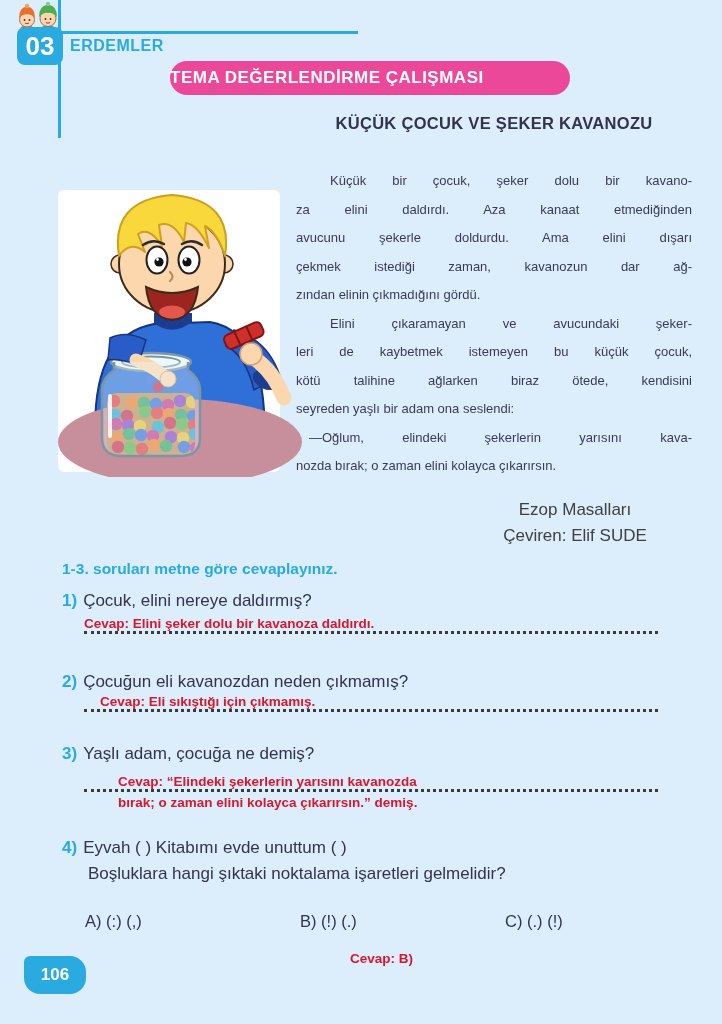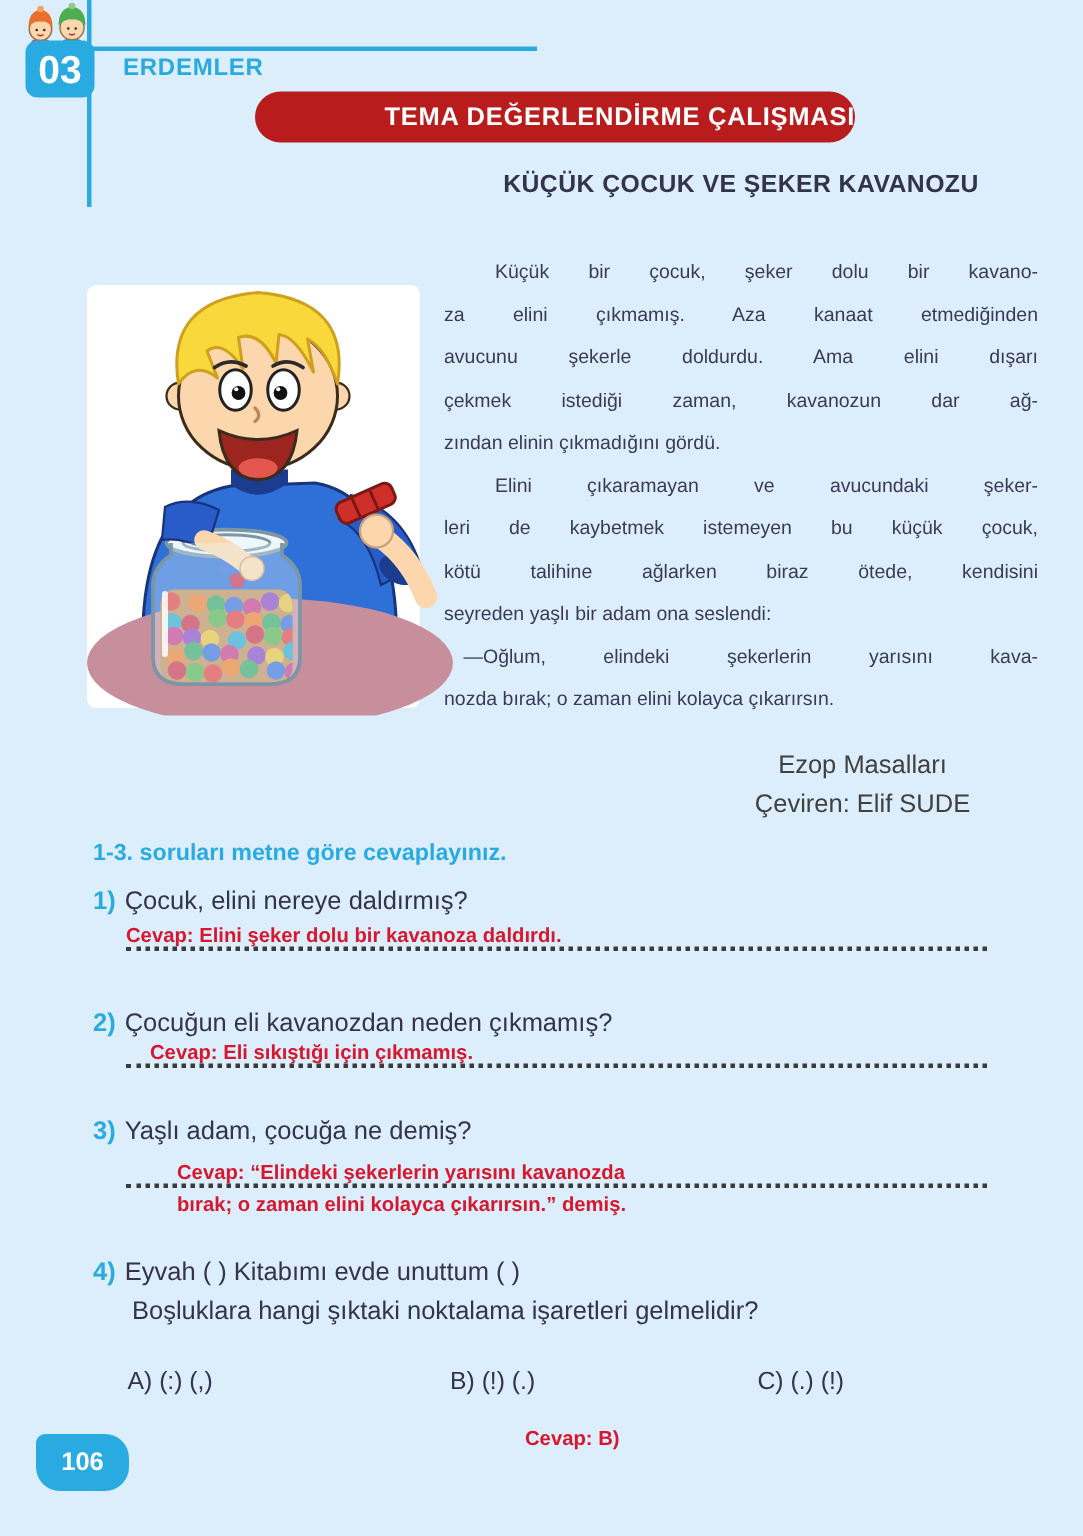--- a/index.html
+++ b/index.html
@@ -11,24 +11,24 @@
   }
   .abs{position:absolute;}
   
   #vline{left:58px;top:0;width:3px;height:138px;background:#29abe2;}
   #hline{left:60px;top:31px;width:298px;height:3px;background:#29abe2;}
   #kids{left:14px;top:1px;width:50px;height:34px;}
   #badge03{
     left:17px;top:27px;width:46px;height:38px;background:#29abe2;border-radius:8px;
     color:#fff;font-weight:bold;font-size:26px;line-height:38px;text-align:center;
   }
-  #unitname{left:82px;top:37px;color:#29abe2;font-weight:bold;font-size:16px;letter-spacing:.5px;}
+  #unitname{left:70px;top:37px;color:#29abe2;font-weight:bold;font-size:16px;letter-spacing:.5px;}
   #banner{
-    left:170px;top:61px;width:400px;height:34px;background:#b91c1c;border-radius:17px;
-    color:#fff;font-weight:bold;font-size:17px;line-height:34px;text-align:right;letter-spacing:.5px;
+    left:170px;top:61px;width:400px;height:34px;background:#ec4899;border-radius:17px;
+    color:#fff;font-weight:bold;font-size:17px;line-height:34px;text-align:left;letter-spacing:.5px;
   }
   
   #story-title{left:296px;top:114px;width:396px;text-align:center;font-weight:bold;font-size:16.5px;letter-spacing:.3px;color:#33334e;}
   #story-text{left:296px;top:167px;width:396px;font-size:13px;line-height:28.5px;}
   .jl{text-align:justify;text-align-last:justify;}
   .jl.last{text-align-last:left;}
   .para.indent-lg .jl:first-child{text-indent:34px;}
   .para.indent-sm .jl:first-child{text-indent:13px;}
   #illu{left:58px;top:190px;width:250px;height:287px;}
   #attrib{left:460px;top:497px;width:230px;text-align:center;font-size:17px;line-height:26px;color:#404040;}
@@ -176,21 +176,21 @@
   </g>
   <circle cx="193" cy="164" r="11" fill="#fcd7ae" stroke="#caa27a" stroke-width="1.5"></circle>
 
   <path d="M56,172 L56,180 Q44,188 44,200 L44,248 Q44,266 64,266 L122,266 Q142,266 142,248 L142,200 Q142,188 130,180 L130,172" fill="rgba(230,245,252,0.35)" stroke="#7d96a4" stroke-width="2.5" stroke-linejoin="round"></path>
   <path d="M52,206 L52,246" stroke="rgba(255,255,255,0.85)" stroke-width="4" stroke-linecap="round"></path>
 </svg>
 
 <div id="story-text" class="abs">
   <div class="para indent-lg">
       <div class="jl">Küçük bir çocuk, şeker dolu bir kavano-</div>
-      <div class="jl">za elini çıkmamış. Aza kanaat etmediğinden</div>
+      <div class="jl">za elini daldırdı. Aza kanaat etmediğinden</div>
       <div class="jl">avucunu şekerle doldurdu. Ama elini dışarı</div>
       <div class="jl">çekmek istediği zaman, kavanozun dar ağ-</div>
       <div class="jl last">zından elinin çıkmadığını gördü.</div>
     </div>
   <div class="para indent-lg">
       <div class="jl">Elini çıkaramayan ve avucundaki şeker-</div>
       <div class="jl">leri de kaybetmek istemeyen bu küçük çocuk,</div>
       <div class="jl">kötü talihine ağlarken biraz ötede, kendisini</div>
       <div class="jl last">seyreden yaşlı bir adam ona seslendi:</div>
     </div>

